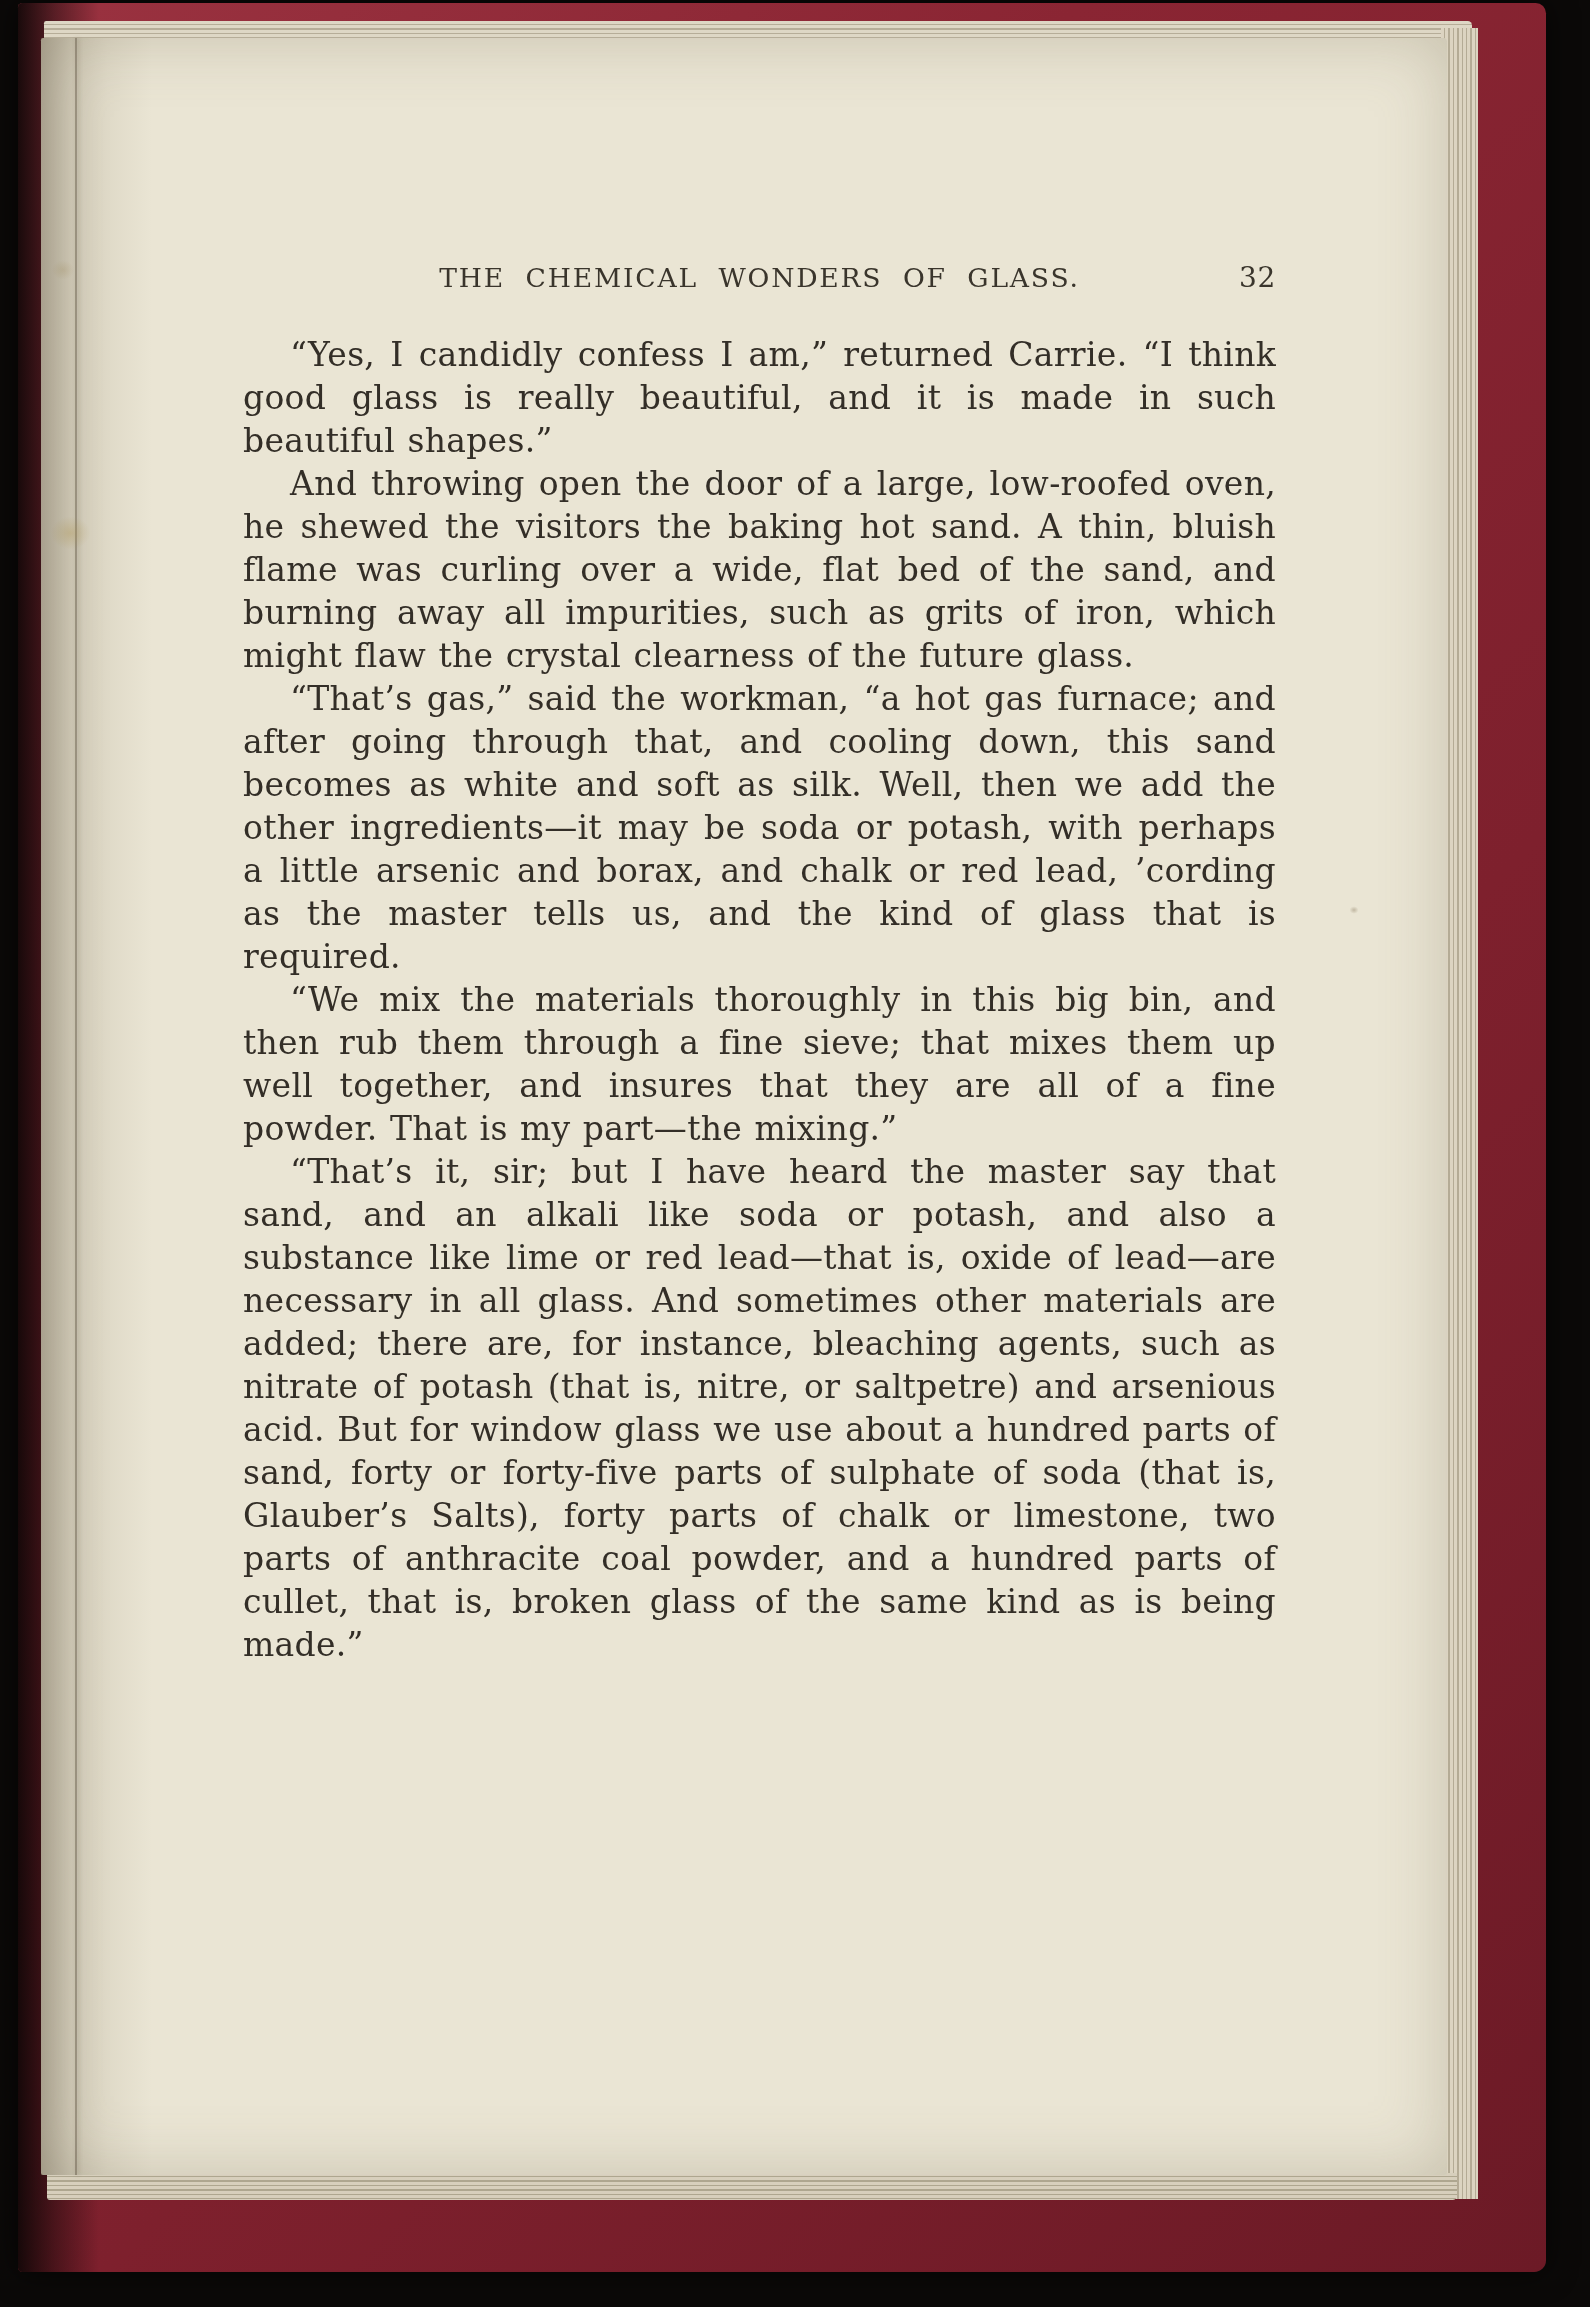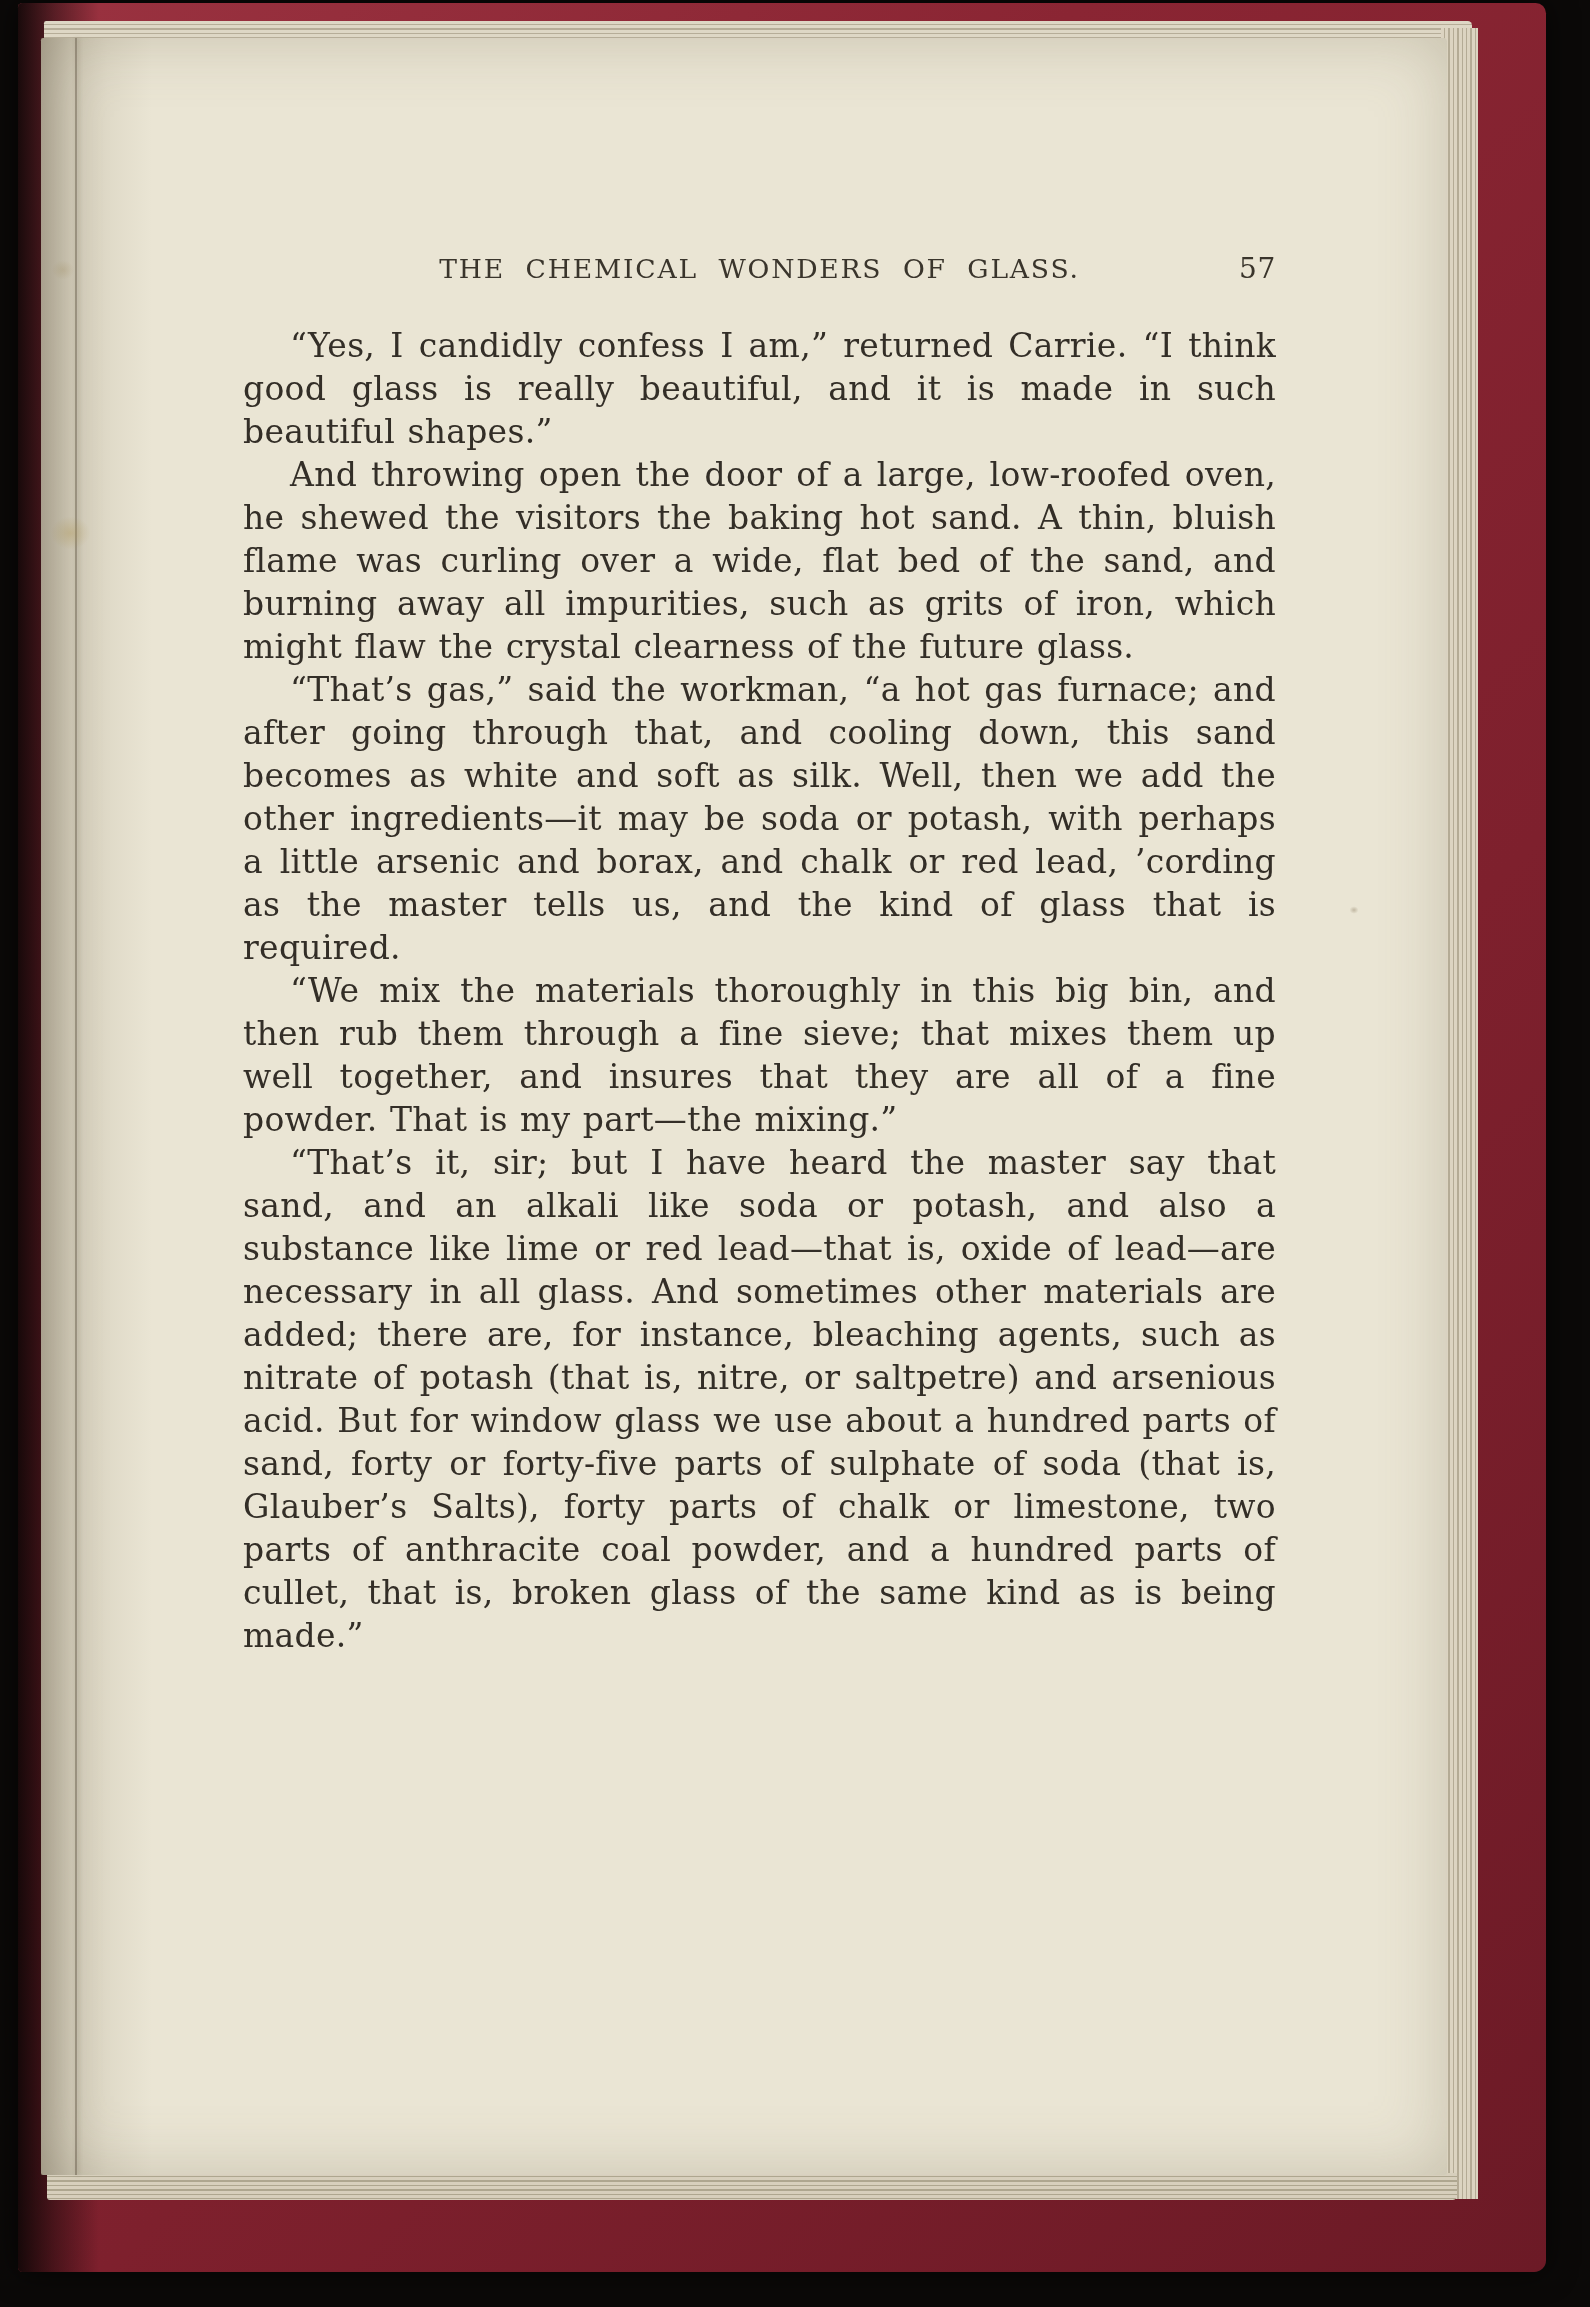--- a/index.html
+++ b/index.html
@@ -102,21 +102,21 @@
   .stain.s1 { left: 1.5px;  top: 472px;  width: 55px; height: 46px;
     background: radial-gradient(closest-side, rgba(168,140,64,0.30), rgba(168,140,64,0) 72%); }
   .stain.s2 { left: 5.9px;  top: 218px;  width: 32px; height: 28px;
     background: radial-gradient(closest-side, rgba(152,130,78,0.22), rgba(152,130,78,0) 70%); }
   .stain.s3 { right: 87px; top: 867px; width: 11.8px; height: 10.3px;
     background: radial-gradient(closest-side, rgba(96,76,44,0.30), rgba(96,76,44,0) 75%); }
   
   .content {
     position: absolute;
     left: 202px;
-    top: 215px;
+    top: 224px;
     width: 1033px;
     color: #332e27;
   }
   .running-head {
     position: relative;
     text-align: center;
     font-size: 26.6px;
     letter-spacing: 1.8px;
     word-spacing: 10.3px;
     color: #3a352c;
@@ -156,21 +156,21 @@
   <div class="page">
     <div class="gutter"></div>
     <div class="crease"></div>
     <div class="stain s1"></div>
     <div class="stain s2"></div>
     <div class="stain s3"></div>
 
     <div class="content">
       <div class="running-head">
         <span class="head-title">THE CHEMICAL WONDERS OF GLASS.</span>
-        <span class="page-num">57</span>
+        <span class="page-num">32</span>
       </div>
       <div class="text-block">
           <p class="para"><span>“Yes, I candidly confess I am,” returned Carrie. “I think good glass is really beautiful, and it is made in such beautiful shapes.”</span></p>
           <p class="para"><span>And throwing open the door of a large, low-roofed oven, he shewed the visitors the baking hot sand. A thin, bluish flame was curling over a wide, flat bed of the sand, and burning away all impurities, such as grits of iron, which might flaw the crystal clearness of the future glass.</span></p>
           <p class="para"><span>“That’s gas,” said the workman, “a hot gas furnace; and after going through that, and cooling down, this sand becomes as white and soft as silk. Well, then we add the other ingredients—it may be soda or potash, with perhaps a little arsenic and borax, and chalk or red lead, ’cording as the master tells us, and the kind of glass that is required.</span></p>
           <p class="para"><span>“We mix the materials thoroughly in this big bin, and then rub them through a fine sieve; that mixes them up well together, and insures that they are all of a fine powder. That is my part—the mixing.”</span></p>
           <p class="para"><span>“That’s it, sir; but I have heard the master say that sand, and an alkali like soda or potash, and also a substance like lime or red lead—that is, oxide of lead—are necessary in all glass. And sometimes other materials are added; there are, for instance, bleaching agents, such as nitrate of potash (that is, nitre, or saltpetre) and arsenious acid. But for window glass we use about a hundred parts of sand, forty or forty-five parts of sulphate of soda (that is, Glauber’s Salts), forty parts of chalk or limestone, two parts of anthracite coal powder, and a hundred parts of cullet, that is, broken glass of the same kind as is being made.”</span></p>
         </div>
     </div>
   </div>

